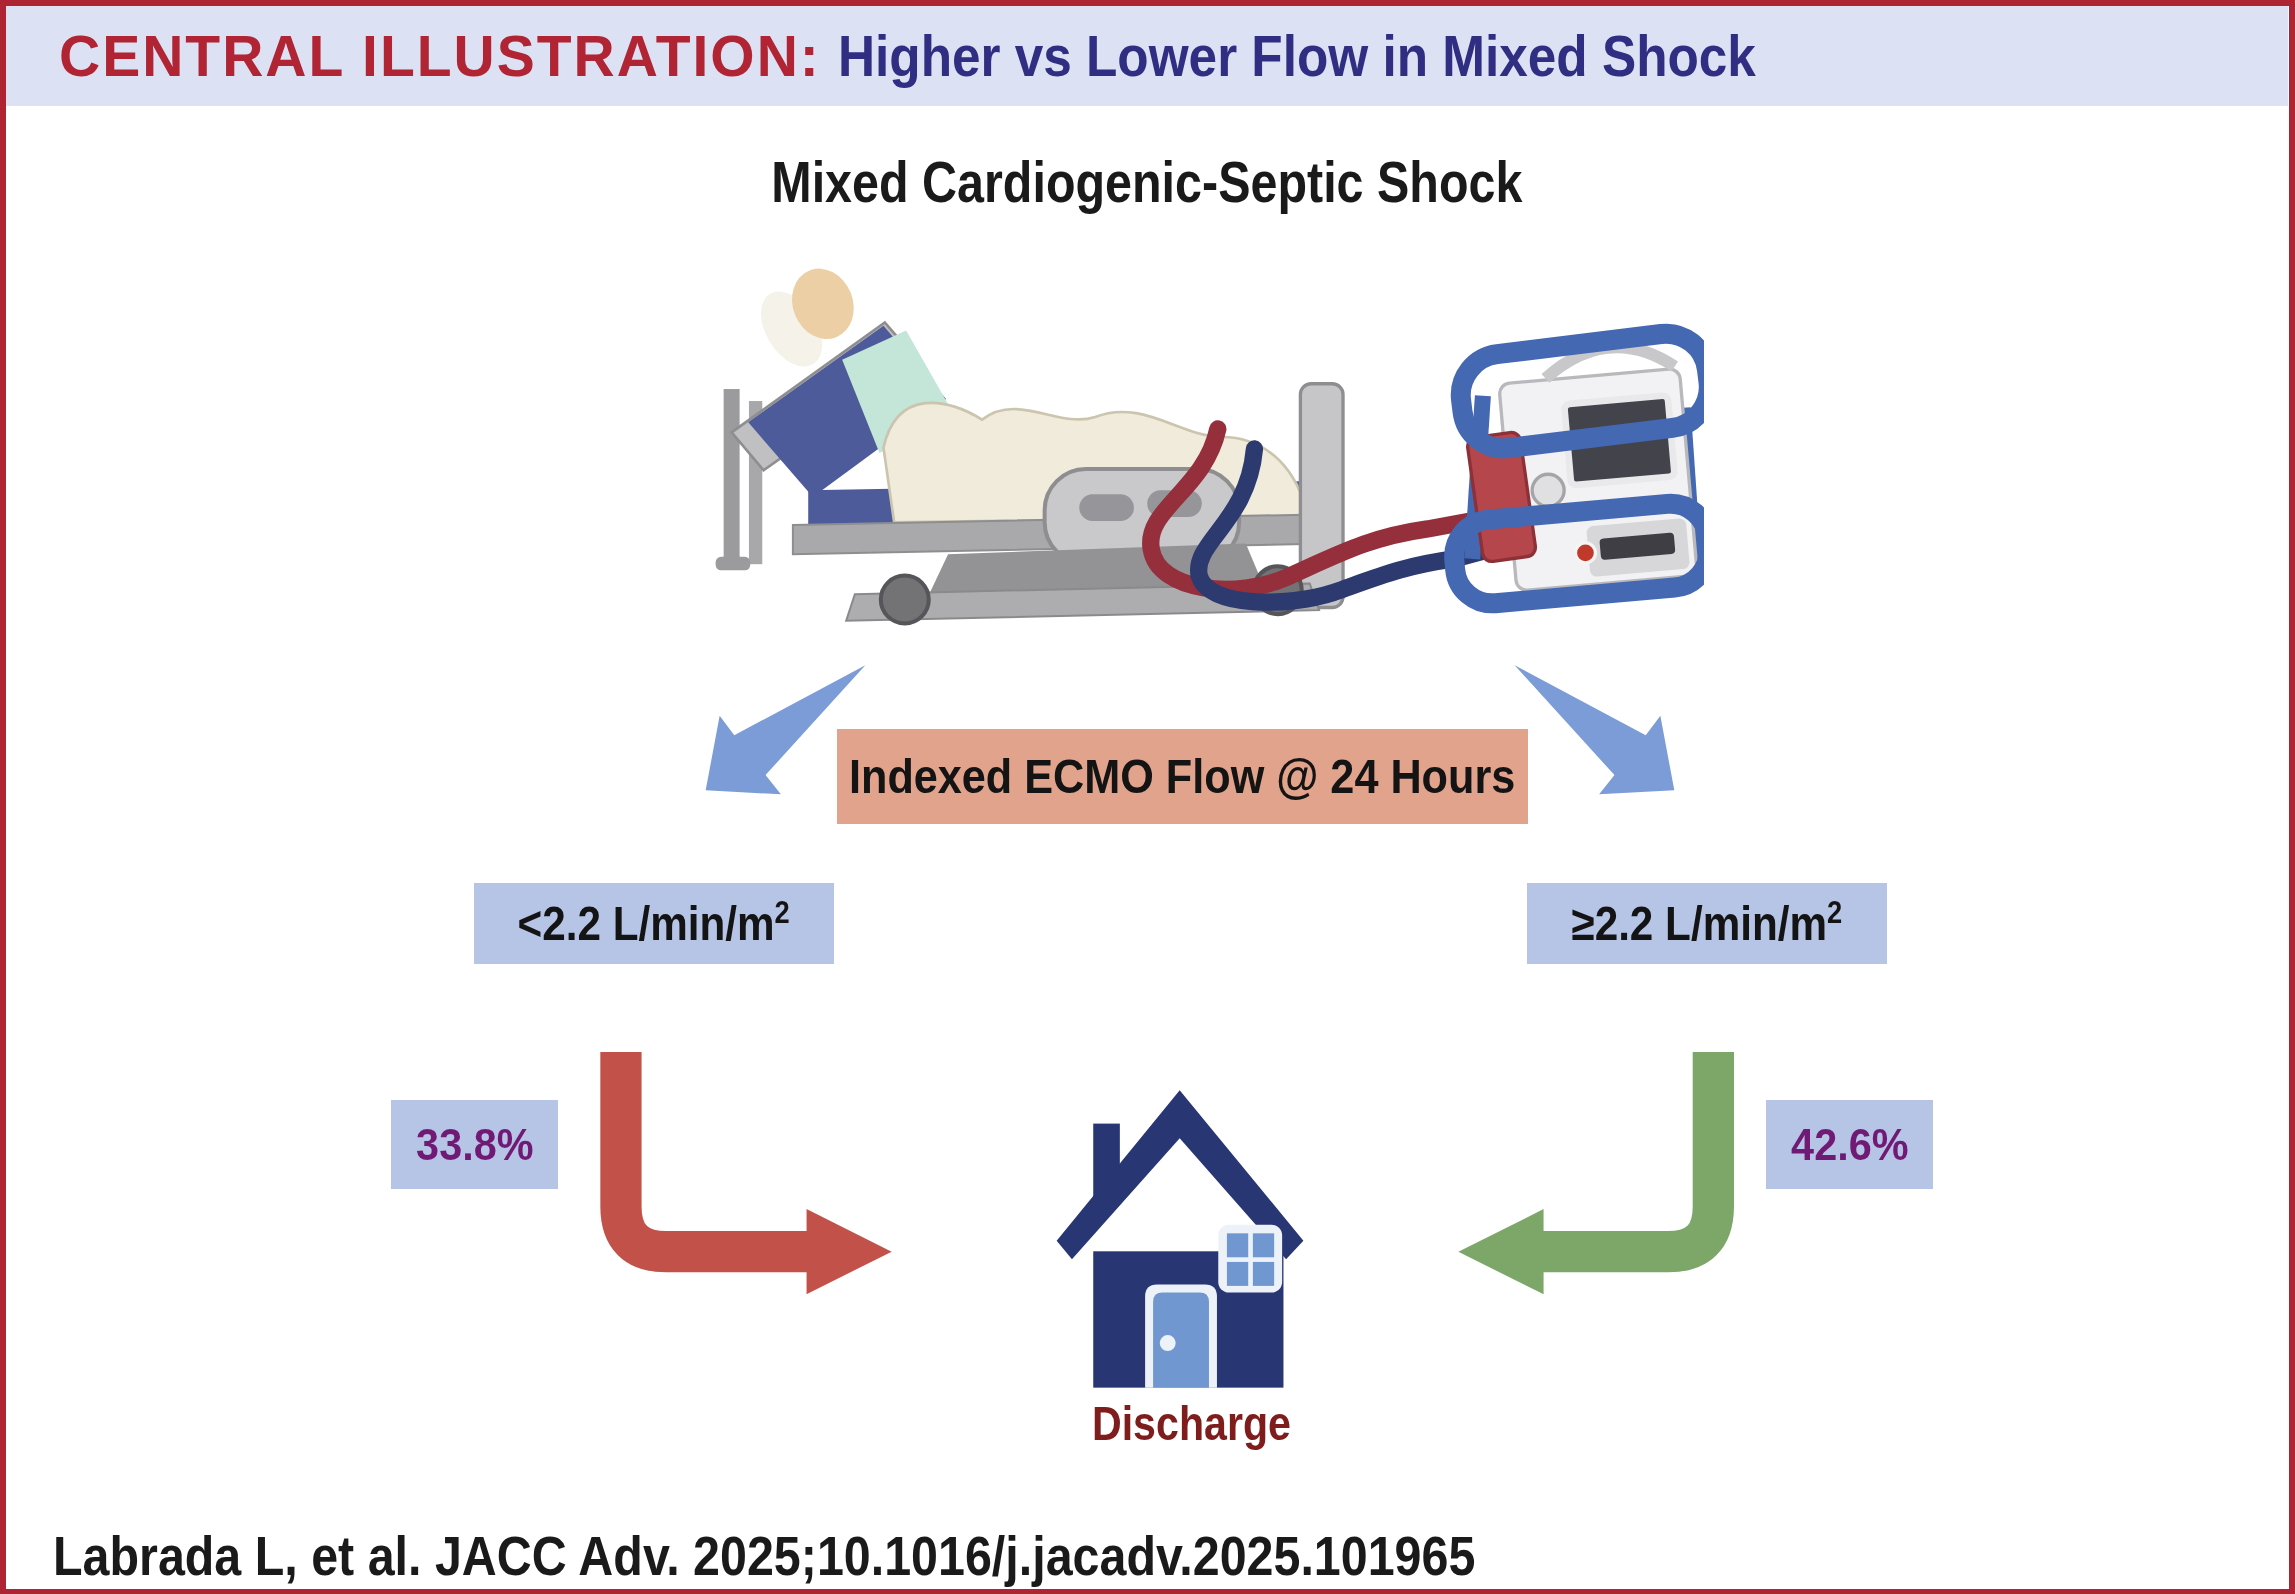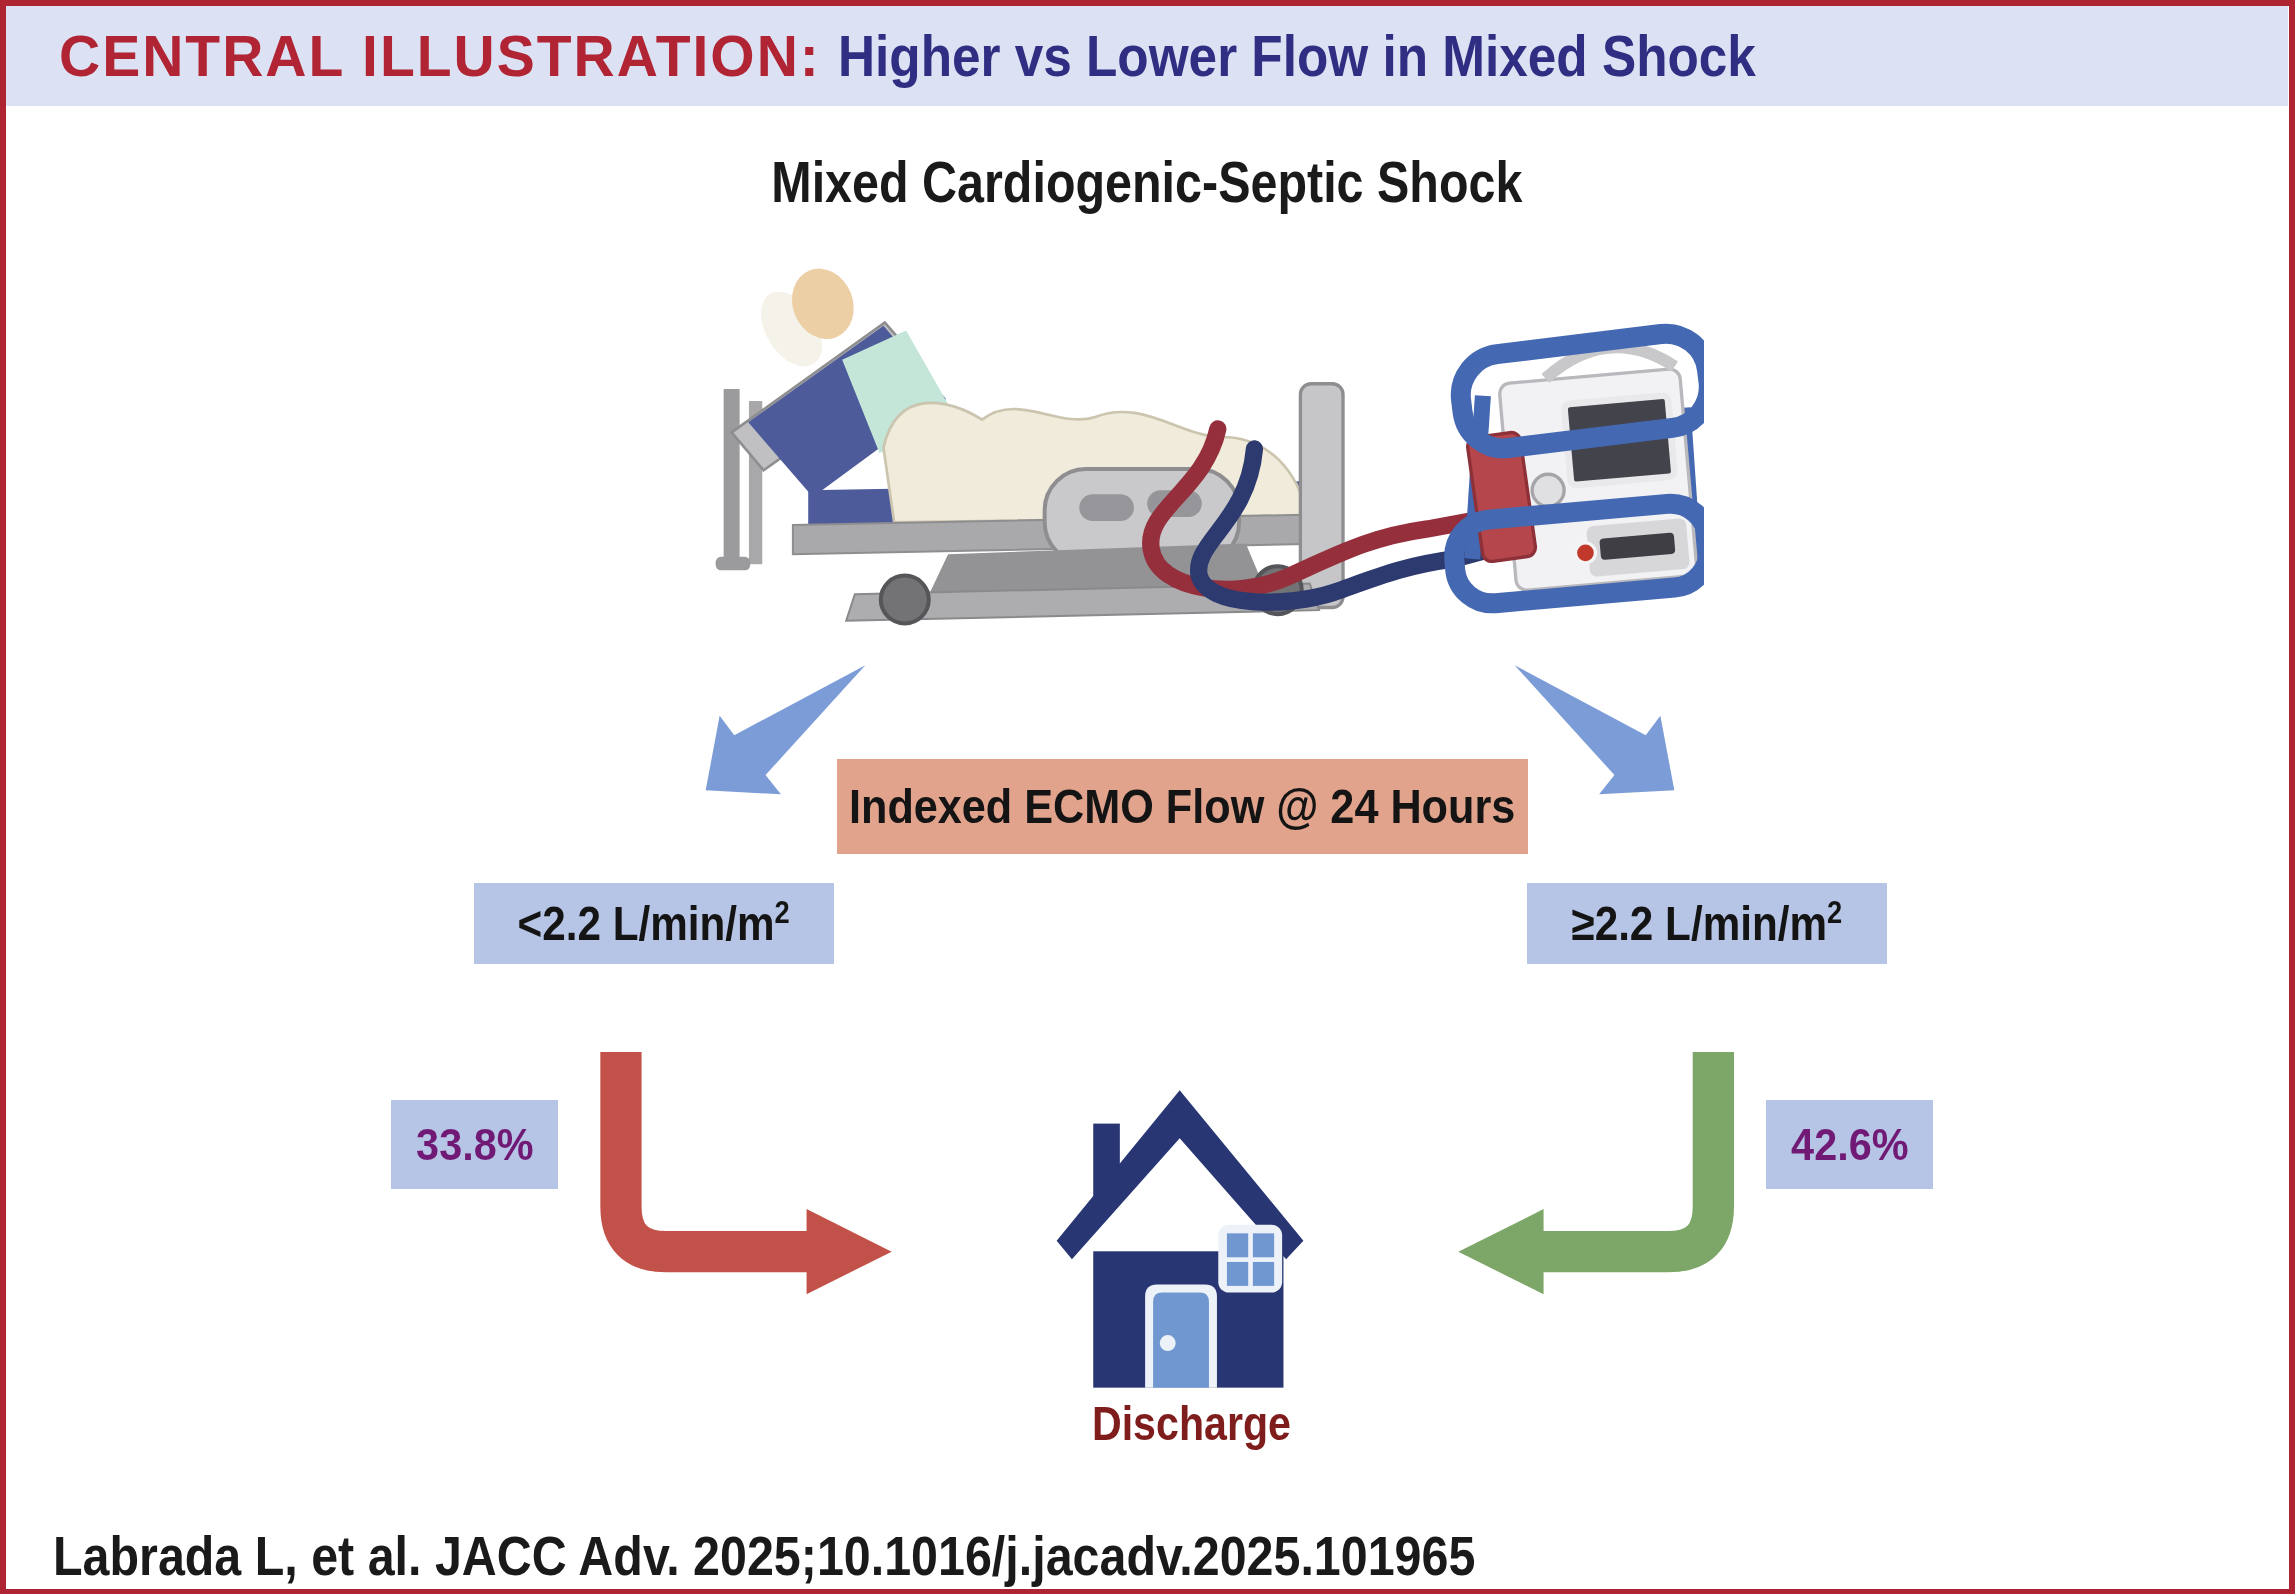--- a/index.html
+++ b/index.html
@@ -4,21 +4,21 @@
 <style>
   html,body{margin:0;padding:0;background:#ffffff;}
   body{width:2295px;height:1595px;font-family:"Liberation Sans",sans-serif;-webkit-font-smoothing:antialiased;}
   .fig{position:relative;width:2295px;height:1595px;box-sizing:border-box;border:6.7px solid #AE2433;background:#ffffff;overflow:hidden;}
   .abs{position:absolute;}
   .header{left:0;top:0;width:2282px;height:100px;background:#DCE1F3;display:flex;align-items:center;padding-left:53px;box-sizing:border-box;white-space:nowrap;}
   .header-label{font-size:57px;font-weight:700;color:#B02433;letter-spacing:2px;}
   .header-title{font-size:57px;font-weight:700;color:#2F2E82;display:inline-block;transform:scaleX(0.9);transform-origin:left center;margin-left:17.3px;}
   .main-title{left:0;top:143px;width:2282px;text-align:center;font-size:57px;font-weight:700;color:#1a1a1a;}
   .cond{display:inline-block;transform:scaleX(0.85);transform-origin:center;white-space:nowrap;}
-  .flow-box{left:831px;top:723px;width:691px;height:95px;background:#E2A38C;display:flex;align-items:center;justify-content:center;font-size:48px;font-weight:700;color:#141414;margin-top:30px;}
+  .flow-box{left:831px;top:723px;width:691px;height:95px;background:#E2A38C;display:flex;align-items:center;justify-content:center;font-size:48px;font-weight:700;color:#141414;}
   .flow-box .cond{transform:scaleX(0.9);}
   .crit-box{top:877px;width:360px;height:81px;background:#B6C4E6;display:flex;align-items:center;justify-content:center;font-size:48px;font-weight:700;color:#141414;}
   .crit-box .cond{transform:scaleX(0.88);}
   .crit-box sup{font-size:31px;vertical-align:super;line-height:0;}
   .crit-left{left:468px;}
   .crit-right{left:1521px;}
   .pct-box{top:1094px;width:167px;height:89px;background:#B6C4E6;display:flex;align-items:center;justify-content:center;font-size:45px;font-weight:700;color:#701a75;}
   .pct-box .cond{transform:scaleX(0.92);}
   .pct-left{left:385px;}
   .pct-right{left:1760px;text-align:right;}

